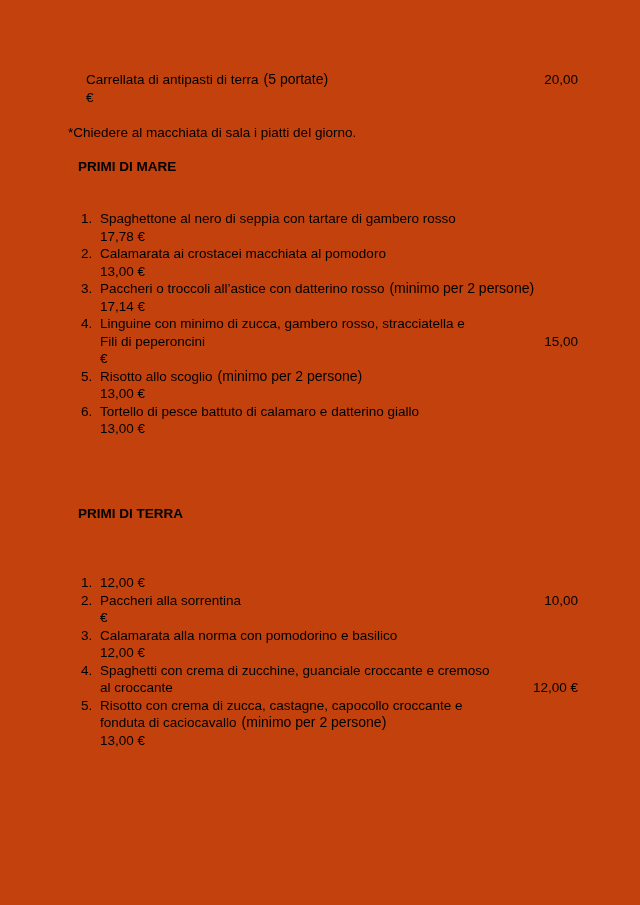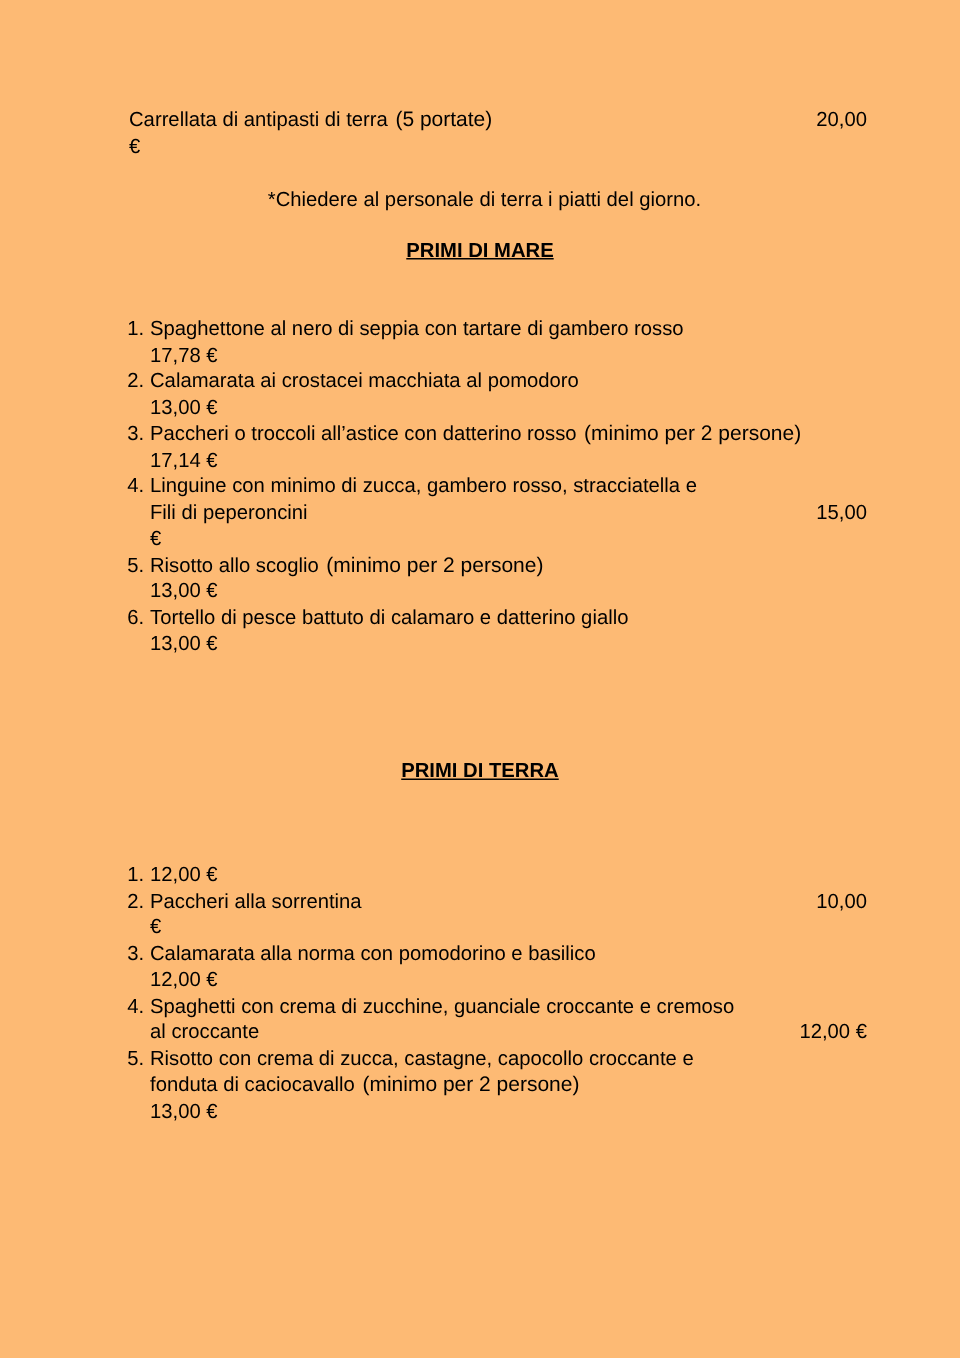--- a/index.html
+++ b/index.html
@@ -1,41 +1,40 @@
 <!DOCTYPE html>
 <html><head>
 <meta charset="utf-8">
 <style>
   * { box-sizing: border-box; }
   html, body { margin: 0; padding: 0; background: #ffffff; }
   .page {
     position: relative;
     width: 640px;
     height: 905px;
-    background: #fdba74;
+    background: #c2410c;
     color: #000000;
     font-family: "Liberation Sans", "DejaVu Sans", sans-serif;
     font-size: 13.5px;
     line-height: 17.5px;
     overflow: hidden;
-    text-align: center;
   }
   .content { padding: 71px 62px 0 62px; }
 
   .line { display: flex; align-items: baseline; }
   .note { font-size: 14px; margin-left: 5px; white-space: nowrap; }
   .price { margin-left: auto; padding-left: 10px; white-space: nowrap; }
 
   .intro { padding-left: 24px; }
 
   .notice { margin-top: 18px; margin-left: 6px; }
 
   .section-title {
     font-weight: bold;
-    text-decoration: underline;
+    margin-left: 16px;
   }
   .section-mare .section-title { margin-top: 16px; }
   .section-terra .section-title { margin-top: 67px; }
 
   .items { margin-left: 19px; }
   .section-mare .items { margin-top: 35px; }
   .section-terra .items { margin-top: 52px; }
 
   .item { display: flex; }
   .num { flex: 0 0 19px; width: 19px; }
@@ -51,21 +50,21 @@
       <div class="line">
         <span>Carrellata di antipasti di terra</span>
         <span class="note">(5 portate)</span>
         <span class="price">20,00</span>
       </div>
       <div class="line">
         <span>€</span>
       </div>
     </div>
 
-    <div class="notice">*Chiedere al personale di terra i piatti del giorno.</div>
+    <div class="notice">*Chiedere al macchiata di sala i piatti del giorno.</div>
 
     <div class="section section-mare">
       <div class="section-title">PRIMI DI MARE</div>
       <div class="items">
 
         <div class="item">
           <span class="num">1.</span>
           <div class="item-lines">
             <div class="line">
                 <span>Spaghettone al nero di seppia con tartare di gambero rosso</span>

